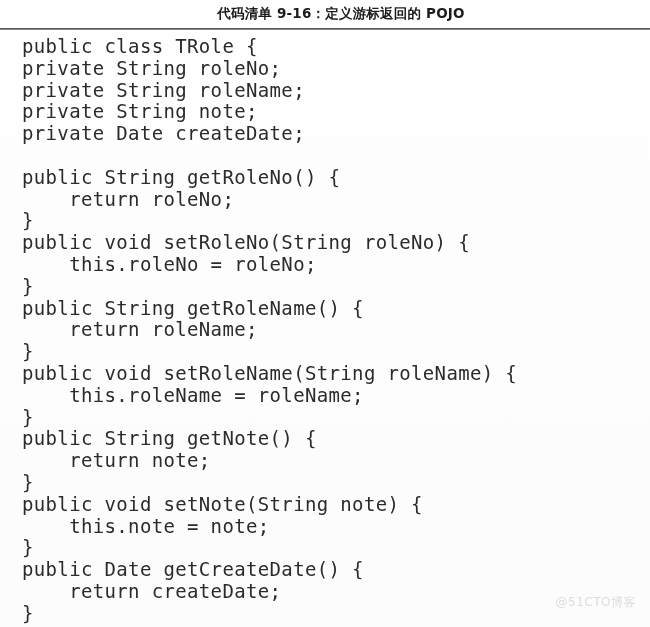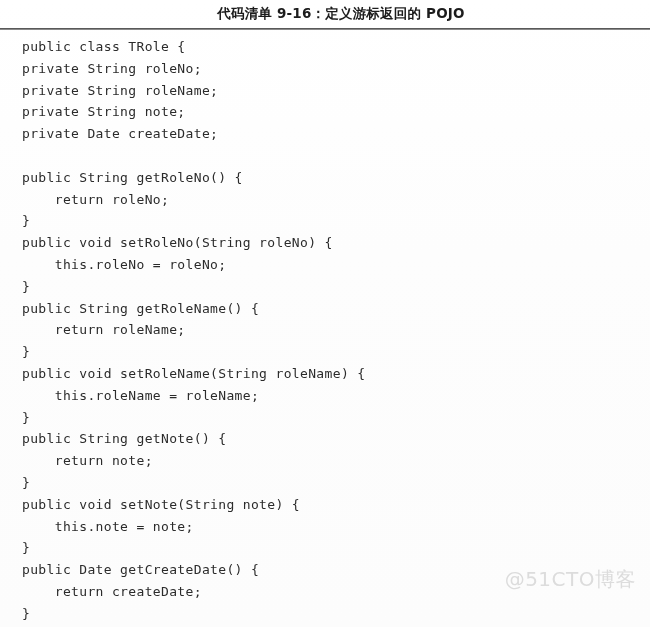--- a/index.html
+++ b/index.html
@@ -54,43 +54,43 @@
     height: 2px;
     background: linear-gradient(180deg, #4a4a4a 0%, #6e6e6e 60%, #b9b9b9 100%);
   }
 
   .code-block {
     position: absolute;
     left: 22px;
     top: 36px;
     width: 606px;
     font-family: "DejaVu Sans Mono", "Liberation Mono", monospace;
-    font-size: 13px;
+    font-size: 19px;
     line-height: 21.8px;
     color: #2b2b2b;
     white-space: pre;
     letter-spacing: 0.35px;
   }
 
   .code-line {
     height: 21.8px;
     white-space: pre;
     display: block;
   }
 
   .code-line.blank {
     height: 21.8px;
   }
 
   .watermark {
     position: absolute;
     right: 14px;
-    bottom: 34px;
+    bottom: 16px;
     font-family: "DejaVu Sans", "Liberation Sans", sans-serif;
-    font-size: 20px;
+    font-size: 12px;
     color: #dcdcdc;
     letter-spacing: 0.5px;
     user-select: none;
     white-space: pre;
   }
 </style>
 </head>
 <body>
 
 <div class="page"></div>

